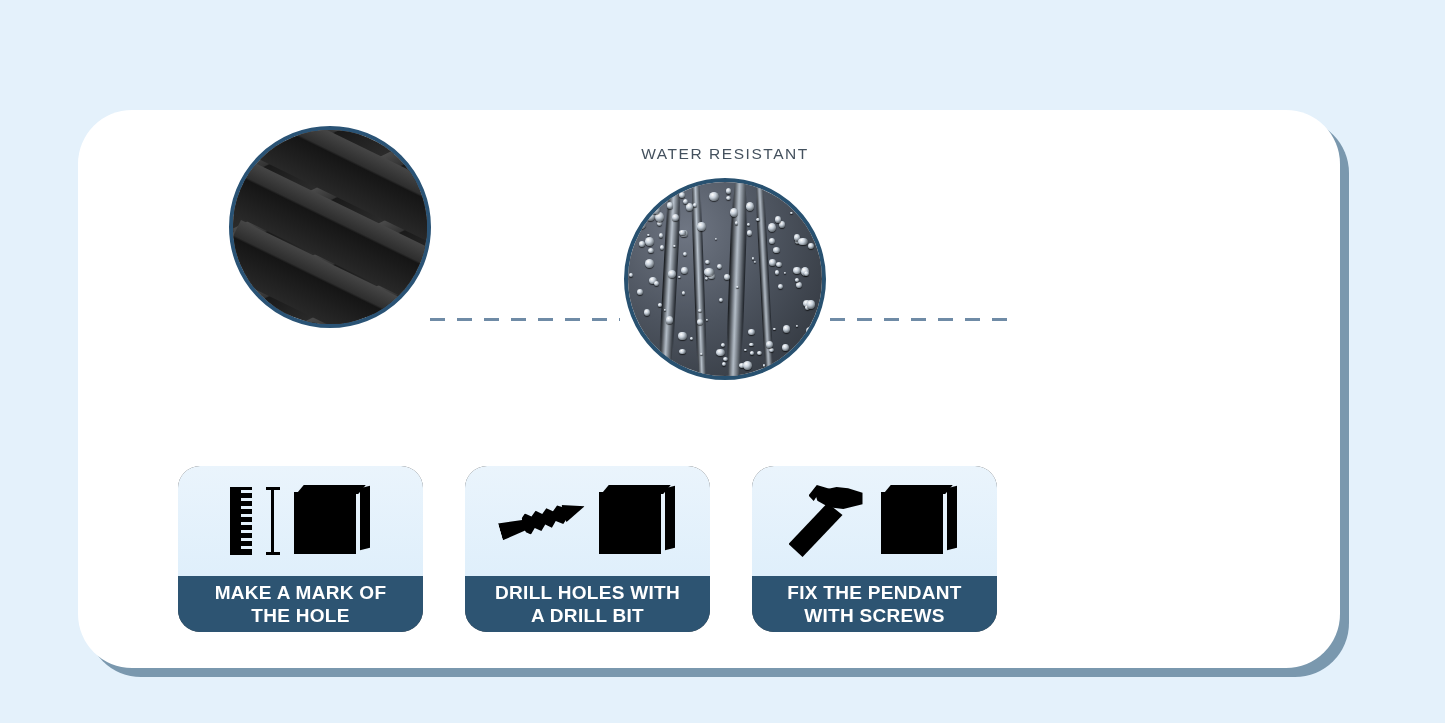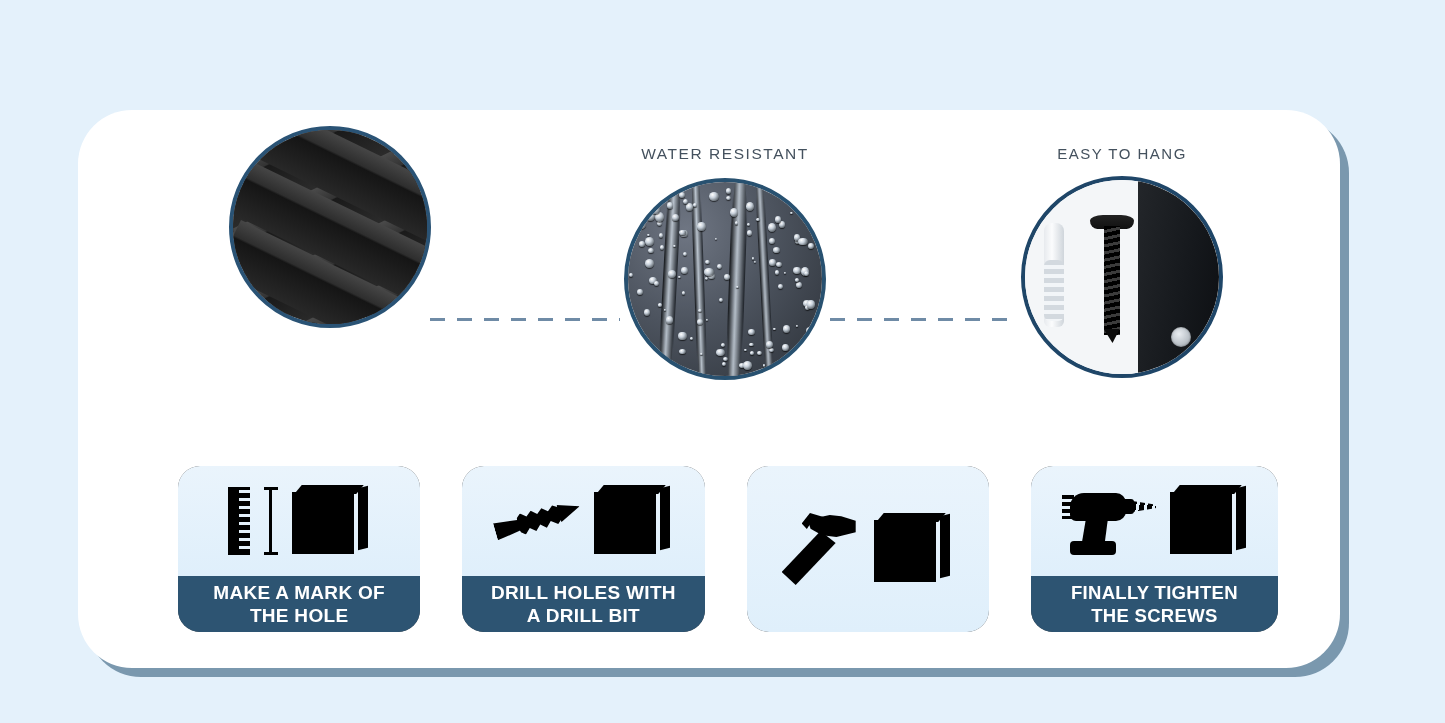--- a/index.html
+++ b/index.html
@@ -498,37 +498,20 @@
             <div class="drop" style="width: 4.89911px; height: 4.61314px; left: 13.436%; top: 51.0598%;"></div>
             <div class="drop" style="width: 4.52743px; height: 4.24928px; left: 75.7276%; top: 45.5135%;"></div>
             <div class="drop" style="width: 5.22877px; height: 5.63893px; left: 90.5074%; top: 45.7558%;"></div>
             <div class="drop" style="width: 5.10857px; height: 4.71122px; left: 77.2519%; top: 52.4897%;"></div>
             <div class="drop" style="width: 9.33482px; height: 10.598px; left: 90.4425%; top: 11.693%;"></div>
             <div class="drop" style="width: 6.76296px; height: 6.99945px; left: 27.4589%; top: 43.9654%;"></div>
           </div>
       </div>
     </div>
 
-    <div class="feature f2">
-      <div class="feature-label">EASY TO HANG</div>
-      <div class="circle">
-        <div class="circle-inner">
-          <div class="hang-bg"></div>
-          <div class="hang-panel">
-            <div class="hang-panel-hole"></div>
-          </div>
-          <div class="anchor"></div>
-          <div class="screw">
-            <div class="screw-head"></div>
-            <div class="screw-shaft"></div>
-            <div class="screw-tip"></div>
-          </div>
-        </div>
-      </div>
-    </div>
 
   </div>
 
   <div class="steps">
 
     <div class="step">
       <div class="step-art">
         <div class="ruler"></div>
         <div class="measure">
             <div class="bar"></div>
@@ -566,37 +549,20 @@
           <div class="claw"></div>
             <div class="head"></div>
             <div class="handle"></div>
         </div>
         <div class="boxicon">
           <div class="top"></div>
             <div class="face"></div>
             <div class="side"></div>
         </div>
       </div>
+      <div class="step-footer">FIX THE PENDANT
+WITH SCREWS</div>
     </div>
 
-    <div class="step wide">
-      <div class="step-art">
-        <div class="drill">
-          <div class="vent"></div>
-            <div class="body"></div>
-            <div class="nose"></div>
-          <div class="chuck"></div>
-            <div class="grip"></div>
-            <div class="battery"></div>
-        </div>
-        <div class="boxicon">
-          <div class="top"></div>
-            <div class="face"></div>
-            <div class="side"></div>
-        </div>
-      </div>
-      <div class="step-footer small">FINALLY TIGHTEN
-THE SCREWS</div>
-    </div>
 
   </div>
 
 </div>
 
 </body></html>

